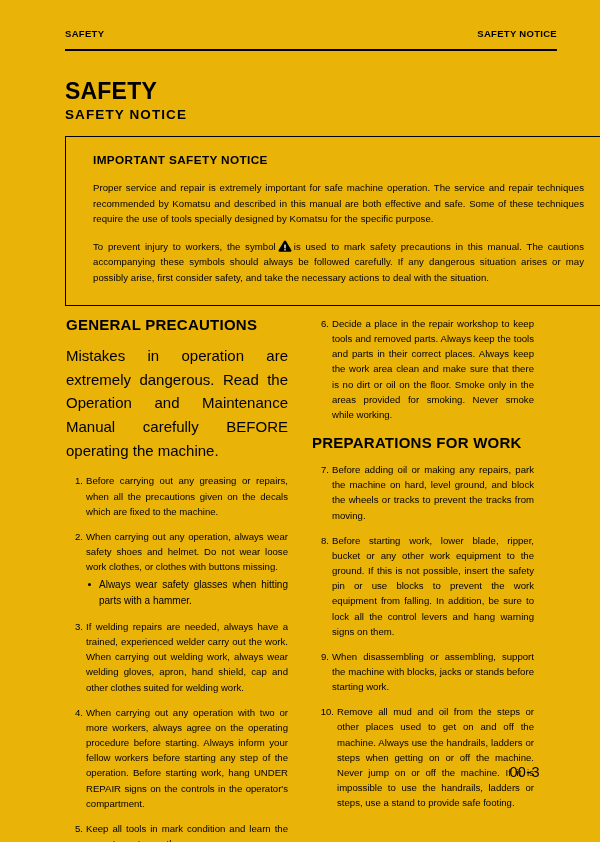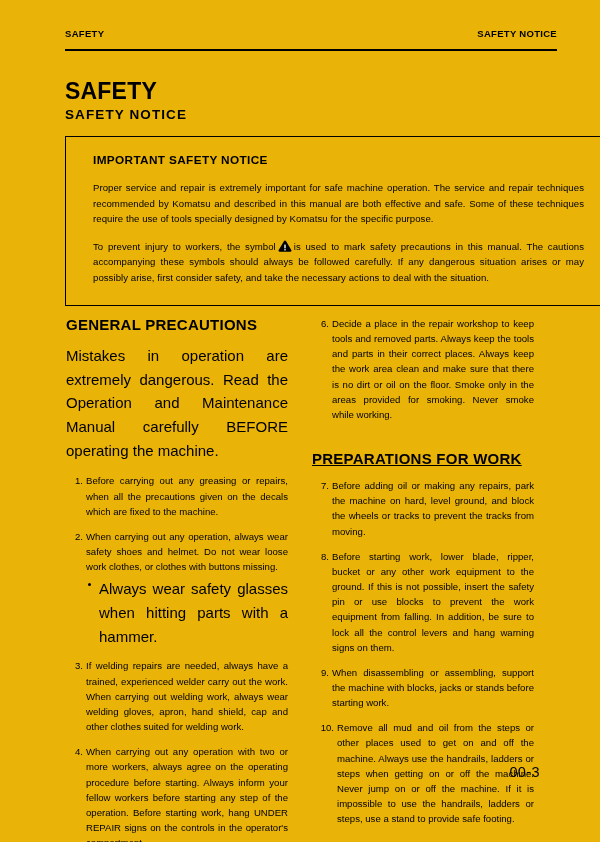--- a/index.html
+++ b/index.html
@@ -110,21 +110,21 @@
   }
   .col-left  { left: 66px; }
   .col-right { left: 312px; }
 
   .sec-heading {
     font-size: 15px;
     font-weight: bold;
     letter-spacing: 0.25px;
     margin: 0 0 11px 0;
   }
-  .sec-heading.spaced-top { margin-top: 28px; text-decoration: underline; }
+  .sec-heading.spaced-top { margin-top: 12px; }
 
   .body-para {
     font-size: 15px;
     line-height: 1.58;
     text-align: justify;
     margin: 0 0 11px 0;
   }
 
   ol.num-list {
     list-style: none;
@@ -153,21 +153,21 @@
   ol.num-list > li.wide-marker > .marker { width: 22px; }
 
   ul.bullet-list {
     list-style: none;
     margin: 3px 0 0 0;
     padding: 0;
   }
   ul.bullet-list > li {
     position: relative;
     padding-left: 13px;
-    font-size: 15px;
+    font-size: 10px;
     line-height: 1.58;
     text-align: justify;
     margin-bottom: 1px;
   }
   ul.bullet-list > li > .dot {
     position: absolute;
     left: 2px;
     top: 6px;
     width: 3px;
     height: 3px;

